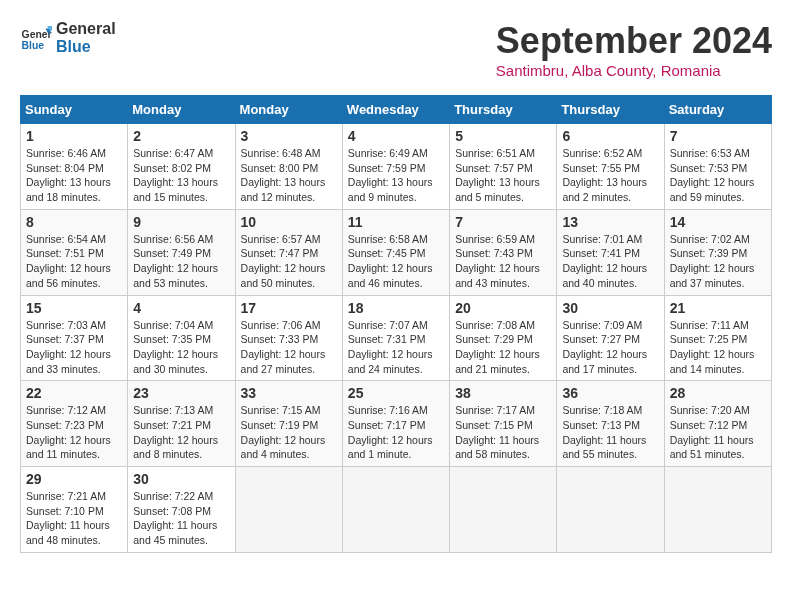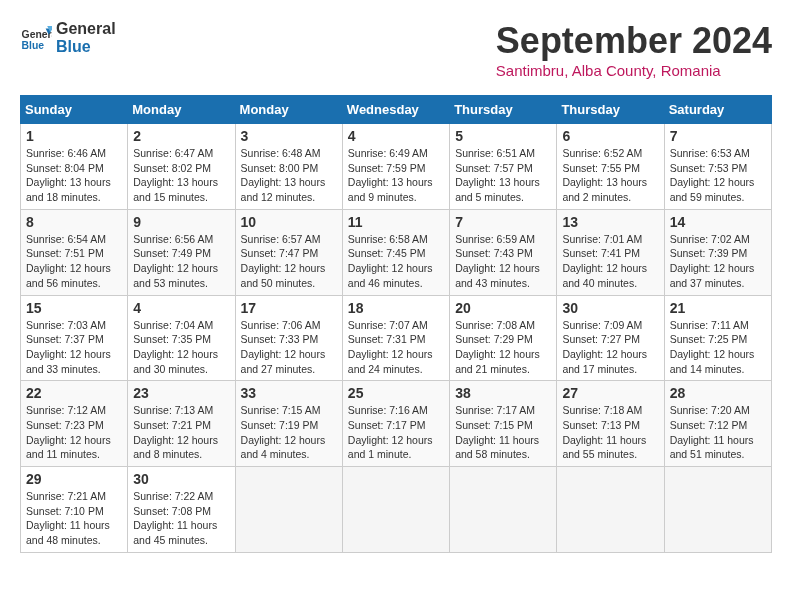--- a/index.html
+++ b/index.html
@@ -220,21 +220,21 @@
         </td>
         <td>
           <span class="day-num">25</span>
           <div class="cell-text">Sunrise: 7:16 AM<br>Sunset: 7:17 PM<br>Daylight: 12 hours<br>and 1 minute.<br></div>
         </td>
         <td>
           <span class="day-num">38</span>
           <div class="cell-text">Sunrise: 7:17 AM<br>Sunset: 7:15 PM<br>Daylight: 11 hours<br>and 58 minutes.<br></div>
         </td>
         <td>
-          <span class="day-num">27</span>
+          <span class="day-num">36</span>
           <div class="cell-text">Sunrise: 7:18 AM<br>Sunset: 7:13 PM<br>Daylight: 11 hours<br>and 55 minutes.<br></div>
         </td>
         <td>
           <span class="day-num">28</span>
           <div class="cell-text">Sunrise: 7:20 AM<br>Sunset: 7:12 PM<br>Daylight: 11 hours<br>and 51 minutes.<br></div>
         </td>
       </tr>
       <tr>
         <td>
           <span class="day-num">29</span>

